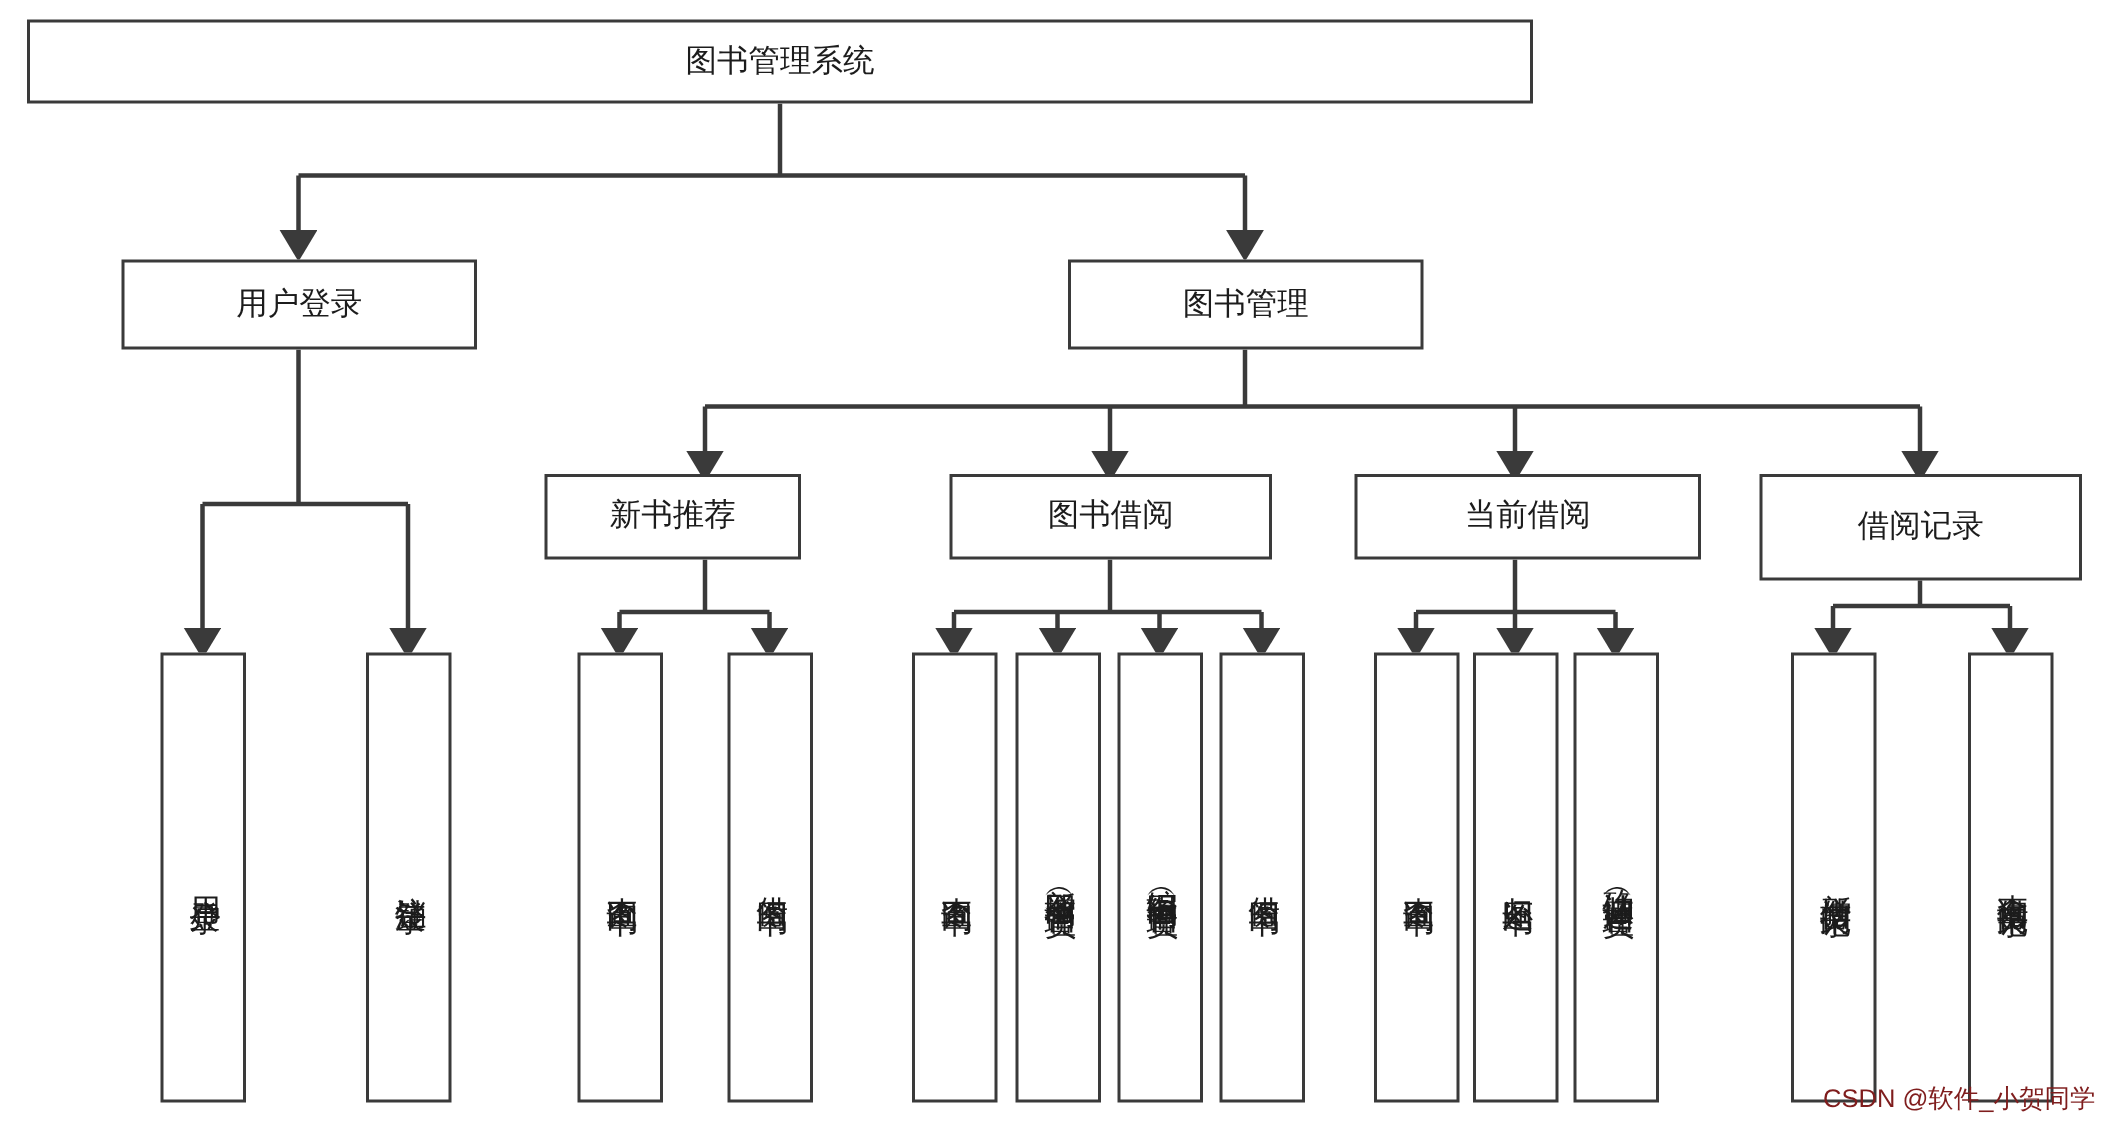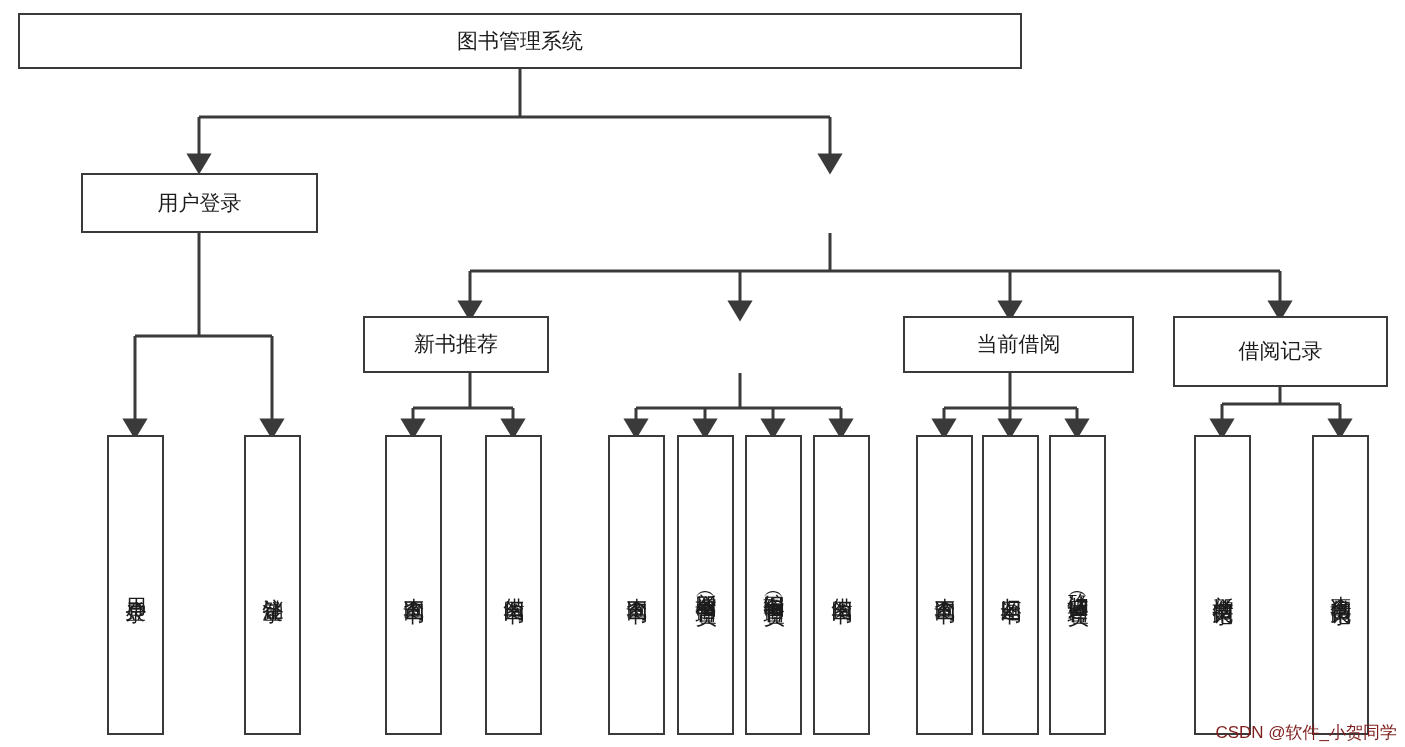--- a/index.html
+++ b/index.html
@@ -125,25 +125,31 @@
   </svg>
 
   <div class="node node-root" style="left:18px; top:13px; width:1004px; height:56px;">
     <span class="node-label">图书管理系统</span>
   </div>
 
   <div class="node node-branch" style="left:81px; top:173px; width:237px; height:60px;">
     <span class="node-label">用户登录</span>
   </div>
 
-
-  <div class="node node-branch" style="left:363px; top:316px; width:186px; height:57px;">
+  <div class="node node-branch" style="left:712px; top:173px; width:237px; height:60px;">
+    <span class="node-label">图书管理</span>
+  </div>
+
+  <div class="node node-branch" style="left:363px; top:316px; width:171px; height:57px;">
     <span class="node-label">新书推荐</span>
   </div>
 
+  <div class="node node-branch" style="left:633px; top:316px; width:215px; height:57px;">
+    <span class="node-label">图书借阅</span>
+  </div>
 
   <div class="node node-branch" style="left:903px; top:316px; width:231px; height:57px;">
     <span class="node-label">当前借阅</span>
   </div>
 
   <div class="node node-branch" style="left:1173px; top:316px; width:215px; height:71px;">
     <span class="node-label">借阅记录</span>
   </div>
 
   <div class="node node-leaf" style="left:107px; top:435px; width:57px; height:300px;">

